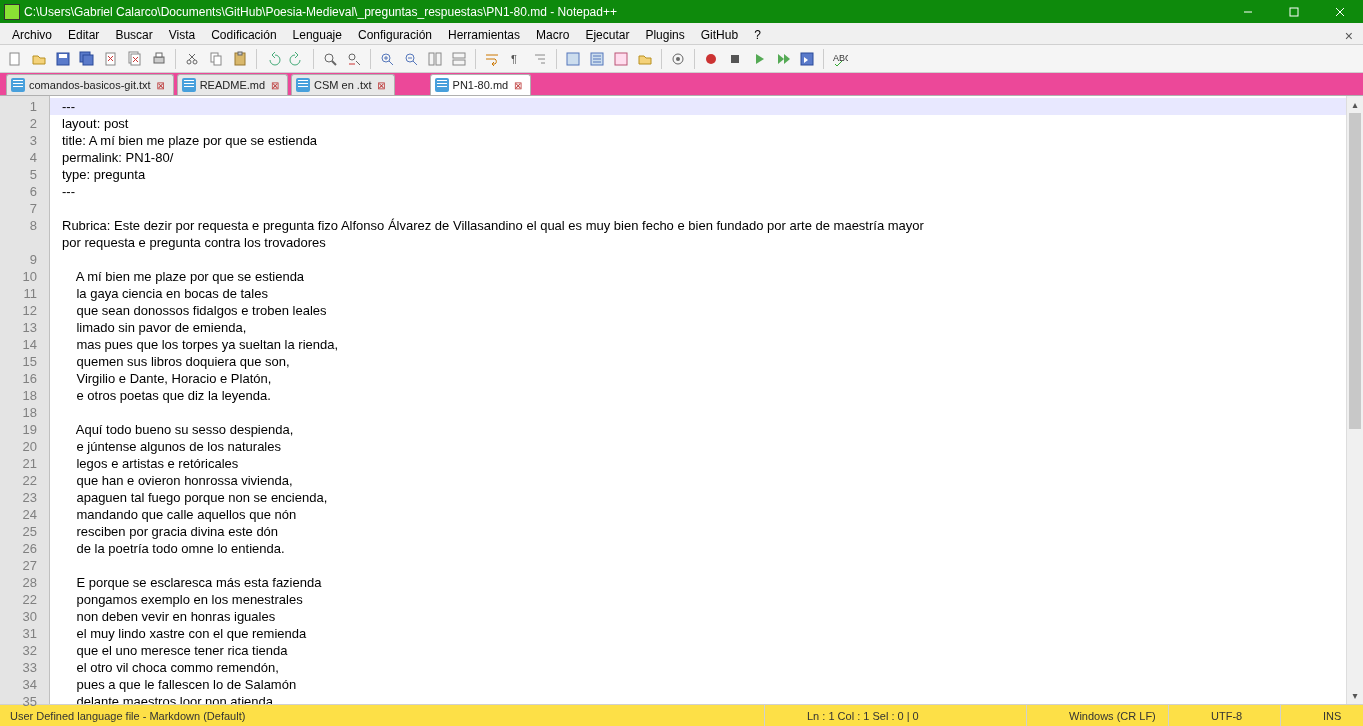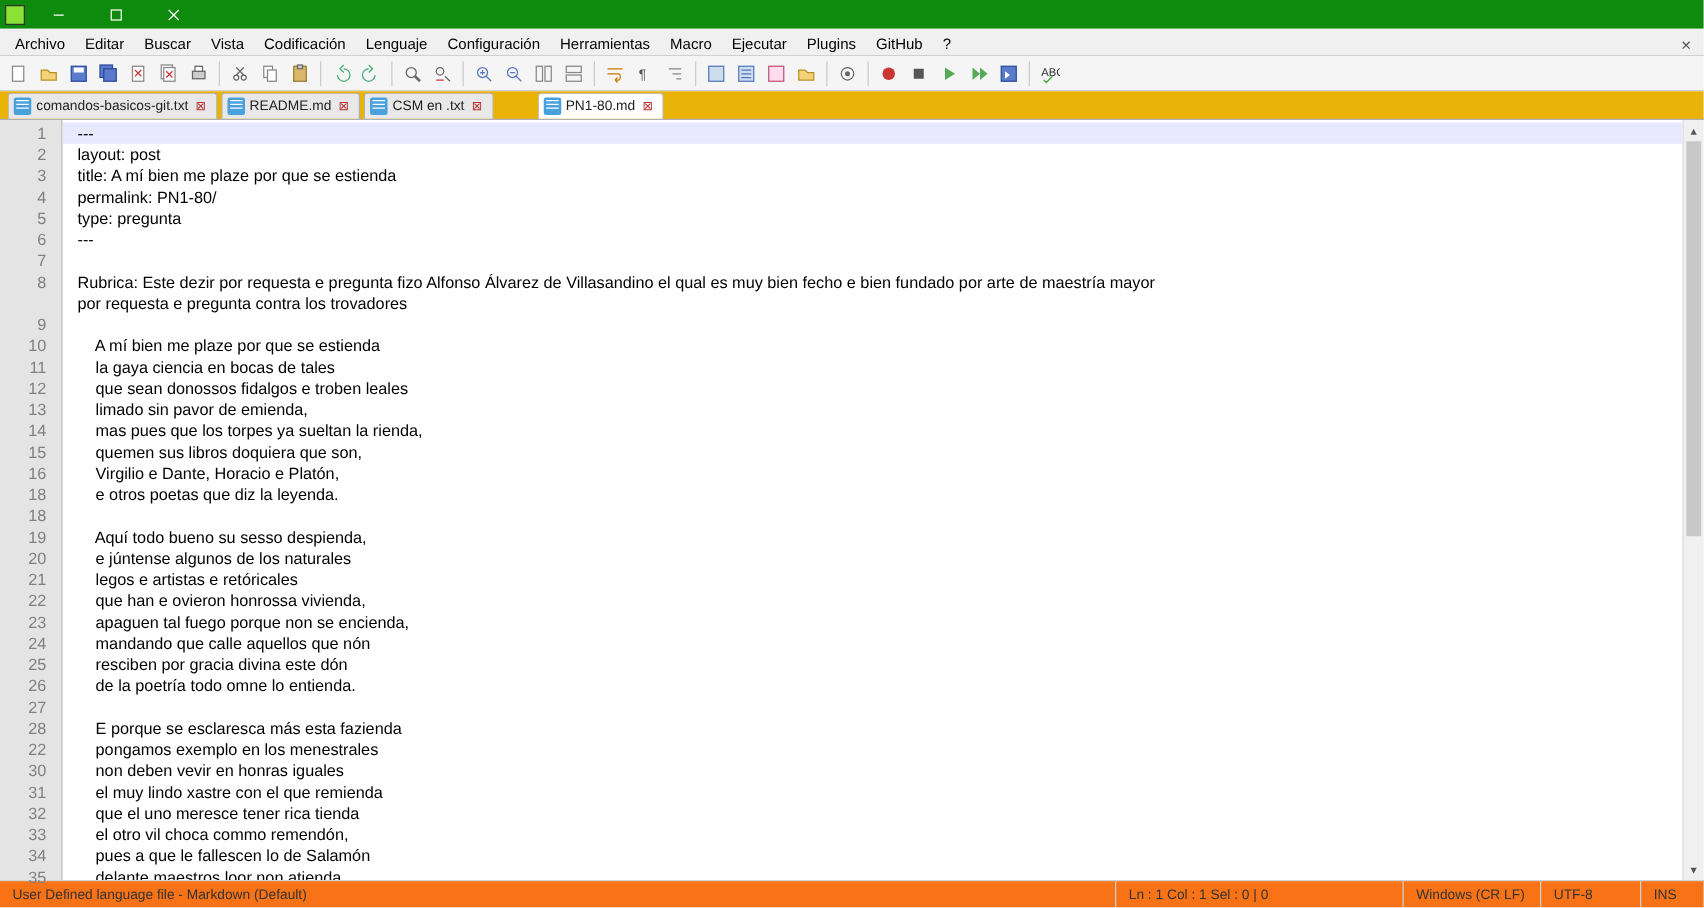--- a/index.html
+++ b/index.html
@@ -17,50 +17,51 @@
 .menubar { height:22px; background:#f0f0f0; border-bottom:1px solid #d0d0d0; display:flex; align-items:flex-end; font-size:12px; padding:0 4px; }
 .menubar .item { padding:2px 8px; }
 .menubar .close { margin-left:auto; padding:0 6px; font-size:14px; color:#555; }
 
 
 .toolbar { height:28px; background:#f5f5f5; border-bottom:1px solid #d0d0d0; display:flex; align-items:center; padding:0 4px; gap:2px; }
 .tbtn { width:22px; height:22px; display:flex; align-items:center; justify-content:center; border:1px solid transparent; }
 .tsep { width:1px; height:20px; background:#ccc; margin:0 3px; }
 
 
-.tabbar { height:23px; background:#eab308; display:flex; align-items:end; padding-left:6px; gap:3px; border-bottom:1px solid #b0b0b0; }
+.tabbar { height:23px; background:#ec4899; display:flex; align-items:end; padding-left:6px; gap:3px; border-bottom:1px solid #b0b0b0; }
 .tab { height:21px; display:flex; align-items:center; padding:0 6px 0 4px; font-size:11px; background:#e8e8e8; border:1px solid #b0b0b0; border-bottom:none; border-radius:3px 3px 0 0; color:#222; gap:4px; }
 .tab.active { background:#fff;margin-left:32px; }
 .tab .ficon { width:14px; height:14px; background:#48a0dc; border-radius:2px; position:relative; }
 .tab .ficon::after { content:""; position:absolute; top:2px; left:2px; right:2px; height:1px; background:#fff; box-shadow:0 3px 0 #fff,0 6px 0 #fff; }
 .tab .close { width:12px; height:12px; display:flex; align-items:center; justify-content:center; color:#b33; font-size:10px; }
 
 
 .editor { flex:1; display:flex; min-height:0; position:relative; }
 .gutter { width:50px; background:#e4e4e4; border-right:1px solid #c0c0c0; font-family:Consolas,monospace; font-size:13px; color:#808080; text-align:right; padding-top:2px; }
 .gutter div { height:17px; padding-right:12px; line-height:17px; }
 .code { flex:1; font-family:Consolas,monospace; font-size:13px; color:#000; padding-top:2px; padding-left:12px; overflow:hidden; white-space:pre; }
 .code .ln { height:17px; line-height:17px; }
 .code .hl { background:#e8e8ff; margin-left:-12px; padding-left:12px; }
 .vscroll { width:17px; background:#f0f0f0; border-left:1px solid #ddd; position:relative; }
 .vscroll .up,.vscroll .down { height:17px; display:flex; align-items:center; justify-content:center; color:#555; font-size:10px; }
 .vscroll .track { position:absolute; top:17px; bottom:17px; left:0; right:0; }
 .vscroll .thumb { position:absolute; top:0; left:2px; right:2px; height:55%; background:#c8c8c8; }
 .vscroll .down { position:absolute; bottom:0; left:0; right:0; }
 
 
-.status { height:22px; background:#f97316; border-top:1px solid #d0d0d0; display:flex; align-items:center; font-size:11px; color:#333; }
+.status { height:22px; background:#fde047; border-top:1px solid #d0d0d0; display:flex; align-items:center; font-size:11px; color:#333;gap:32px; }
 .status .cell { padding:0 10px; border-right:1px solid #d0d0d0; height:100%; display:flex; align-items:center; }
 .status .cell.first { border-left:none; }
 </style>
 </head>
 <body>
 
 <div class="titlebar">
   <div class="icon"></div>
+  <div class="path">C:\Users\Gabriel Calarco\Documents\GitHub\Poesia-Medieval\_preguntas_respuestas\PN1-80.md - Notepad++</div>
   <div class="winbtns">
     <div class="winbtn">
         <svg width="10" height="10">
           <line x1="1" y1="5" x2="9" y2="5"></line>
         </svg>
       </div>
     <div class="winbtn">
         <svg width="10" height="10">
           <rect x="1" y="1" width="8" height="8"></rect>
         </svg>

